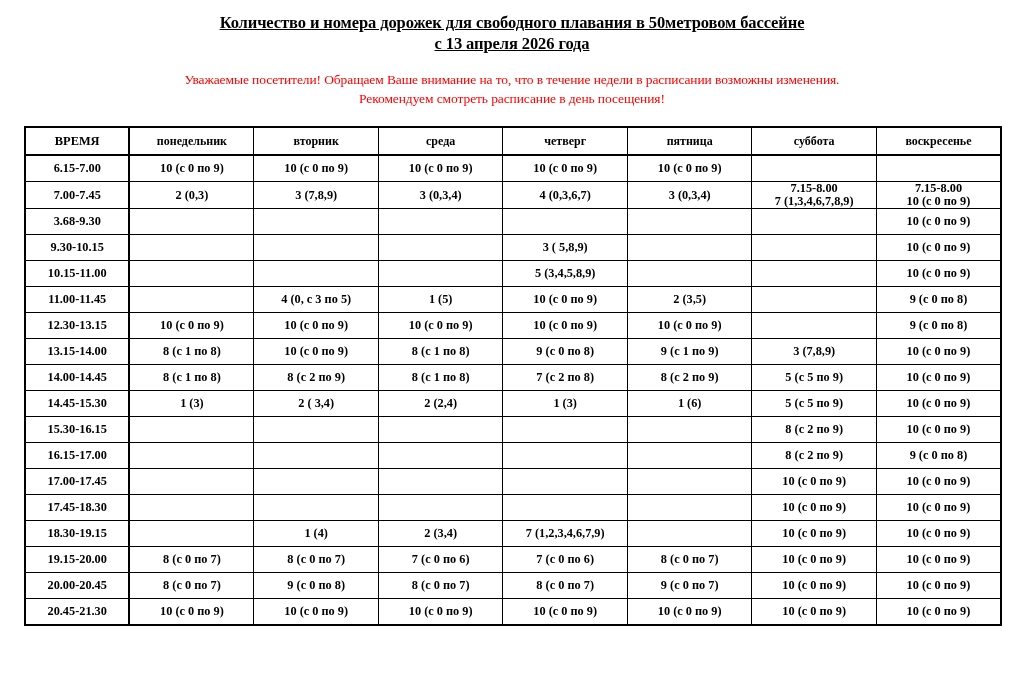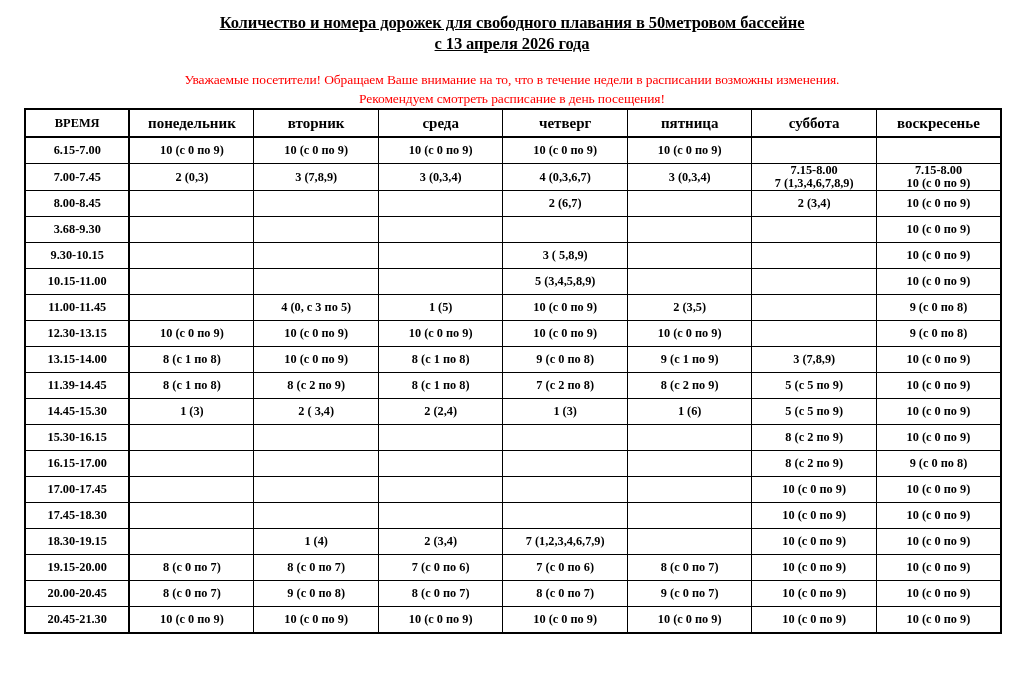--- a/index.html
+++ b/index.html
@@ -44,21 +44,21 @@
     font-size: 13.5px;
     font-weight: normal;
     line-height: 19px;
     letter-spacing: -0.1px;
   }
 
   
   .table-wrap {
     position: absolute;
     left: 24px;
-    top: 108px;
+    top: 126px;
     width: 978px;
   }
   table.schedule {
     border-collapse: collapse;
     table-layout: fixed;
     width: 978px;
     border: 2px solid #000;
   }
   table.schedule th,
   table.schedule td {
@@ -69,21 +69,21 @@
     font-weight: bold;
     line-height: 13px;
     padding: 0;
     height: 25px;
     background: #ffffff;
     white-space: nowrap;
     overflow: hidden;
   }
   table.schedule thead th {
     height: 26px;
-    font-size: 15px;
+    font-size: 12px;
     border-bottom: 2px solid #000;
   }
   table.schedule th.col-time {
     font-size: 12.4px;
   }
   
   table.schedule td.time-cell,
   table.schedule th.col-time {
     border-right: 2px solid #000;
   }
@@ -164,30 +164,20 @@
             <td class="two-line">
               <span class="ln">7.15-8.00</span>
               <span class="ln">7 (1,3,4,6,7,8,9)</span>
             </td>
             <td class="two-line">
               <span class="ln">7.15-8.00</span>
               <span class="ln">10 (с 0 по 9)</span>
             </td>
           </tr>
           <tr>
-            <td class="time-cell">8.00-8.45</td>
-            <td class="closed"></td>
-            <td class="closed"></td>
-            <td class="closed"></td>
-            <td>2 (6,7)</td>
-            <td class="closed"></td>
-            <td>2 (3,4)</td>
-            <td>10 (с 0 по 9)</td>
-          </tr>
-          <tr>
             <td class="time-cell">3.68-9.30</td>
             <td class="closed"></td>
             <td class="closed"></td>
             <td class="closed"></td>
             <td class="closed"></td>
             <td class="closed"></td>
             <td class="closed"></td>
             <td>10 (с 0 по 9)</td>
           </tr>
           <tr>
@@ -234,21 +224,21 @@
             <td class="time-cell">13.15-14.00</td>
             <td>8 (с 1 по 8)</td>
             <td>10 (с 0 по 9)</td>
             <td>8 (с 1 по 8)</td>
             <td>9 (с 0 по 8)</td>
             <td>9 (с 1 по 9)</td>
             <td>3 (7,8,9)</td>
             <td>10 (с 0 по 9)</td>
           </tr>
           <tr>
-            <td class="time-cell">11.39-14.45</td>
+            <td class="time-cell">14.00-14.45</td>
             <td>8 (с 1 по 8)</td>
             <td>8 (с 2 по 9)</td>
             <td>8 (с 1 по 8)</td>
             <td>7 (с 2 по 8)</td>
             <td>8 (с 2 по 9)</td>
             <td>5 (с 5 по 9)</td>
             <td>10 (с 0 по 9)</td>
           </tr>
           <tr>
             <td class="time-cell">14.45-15.30</td>

